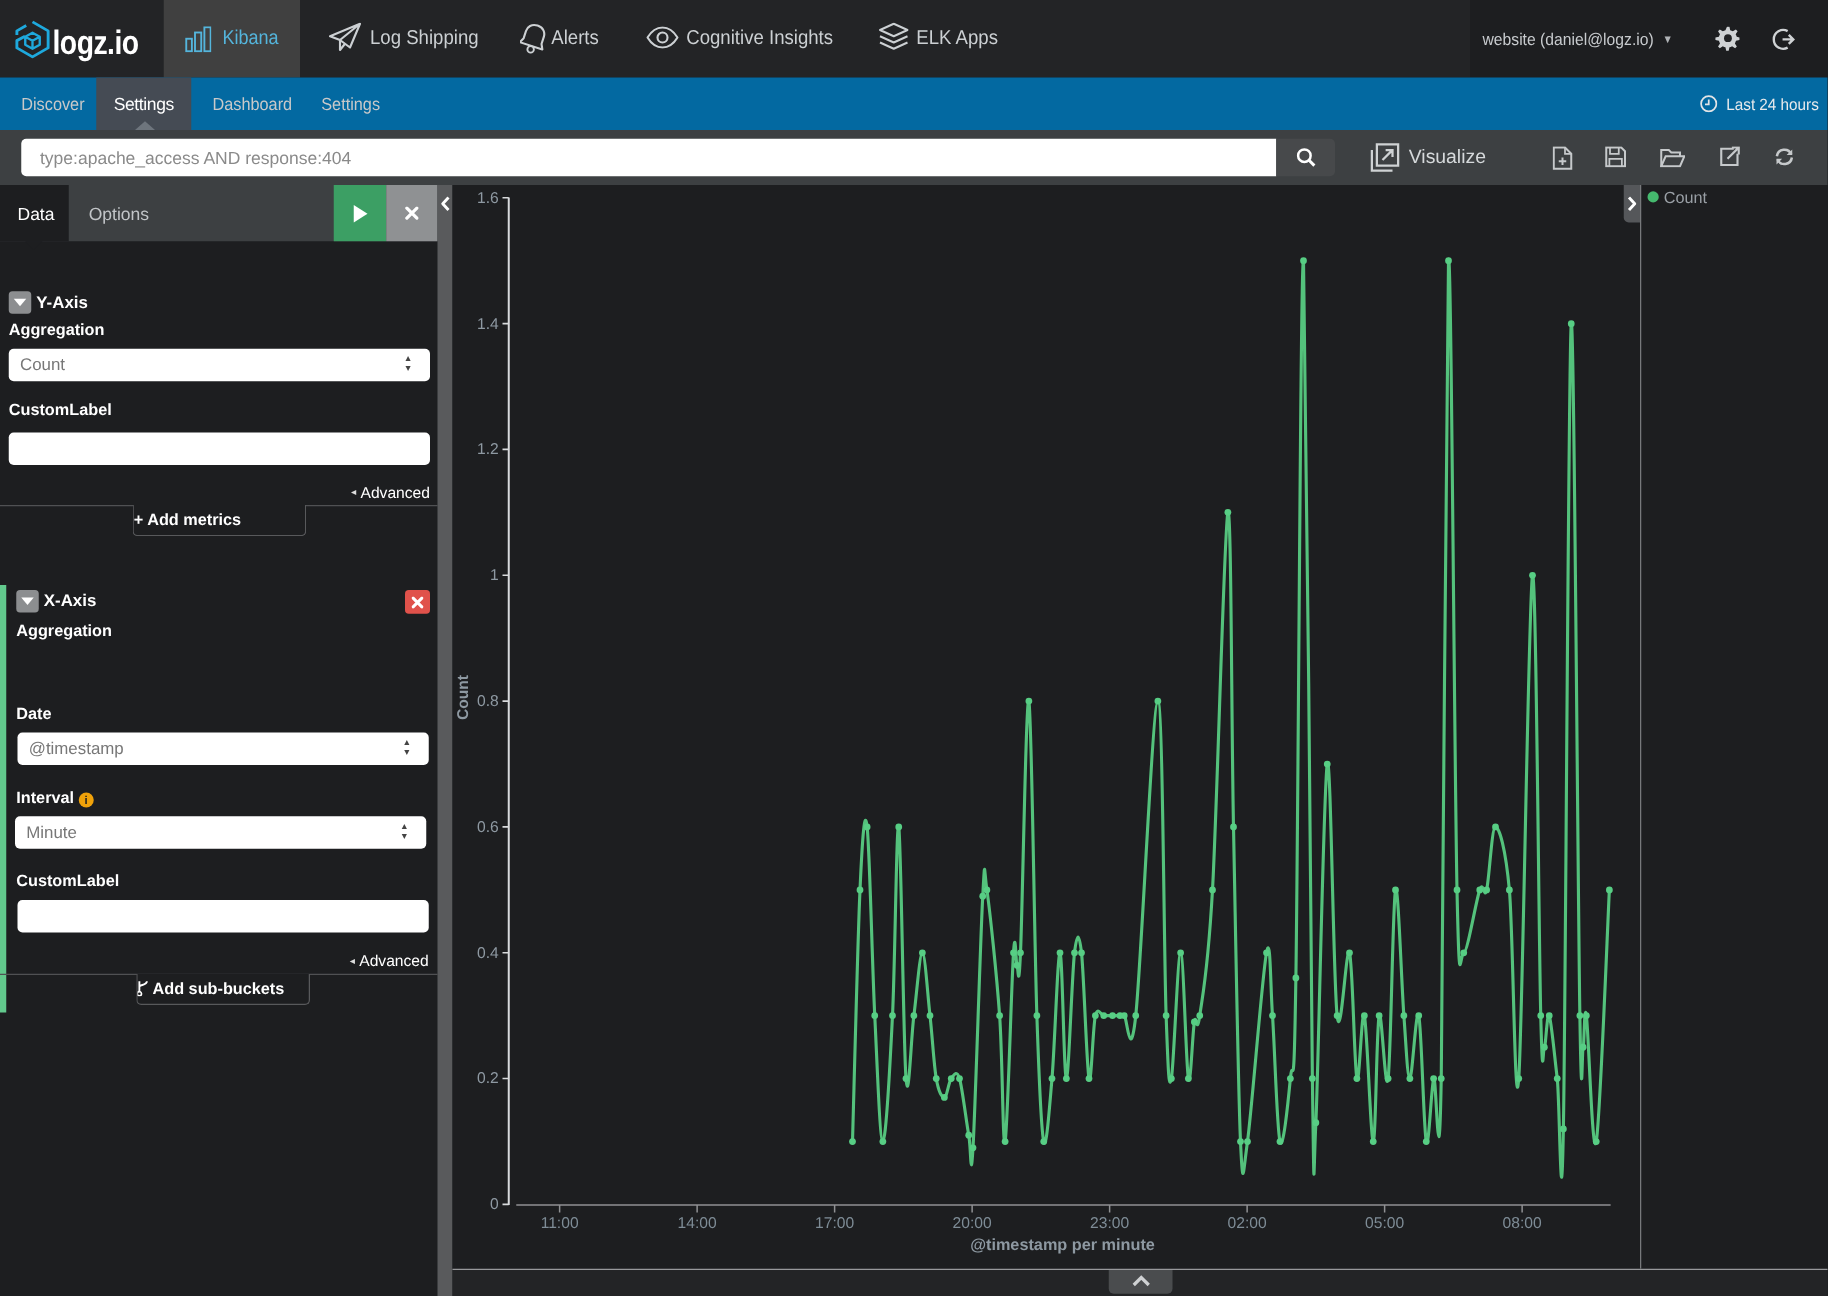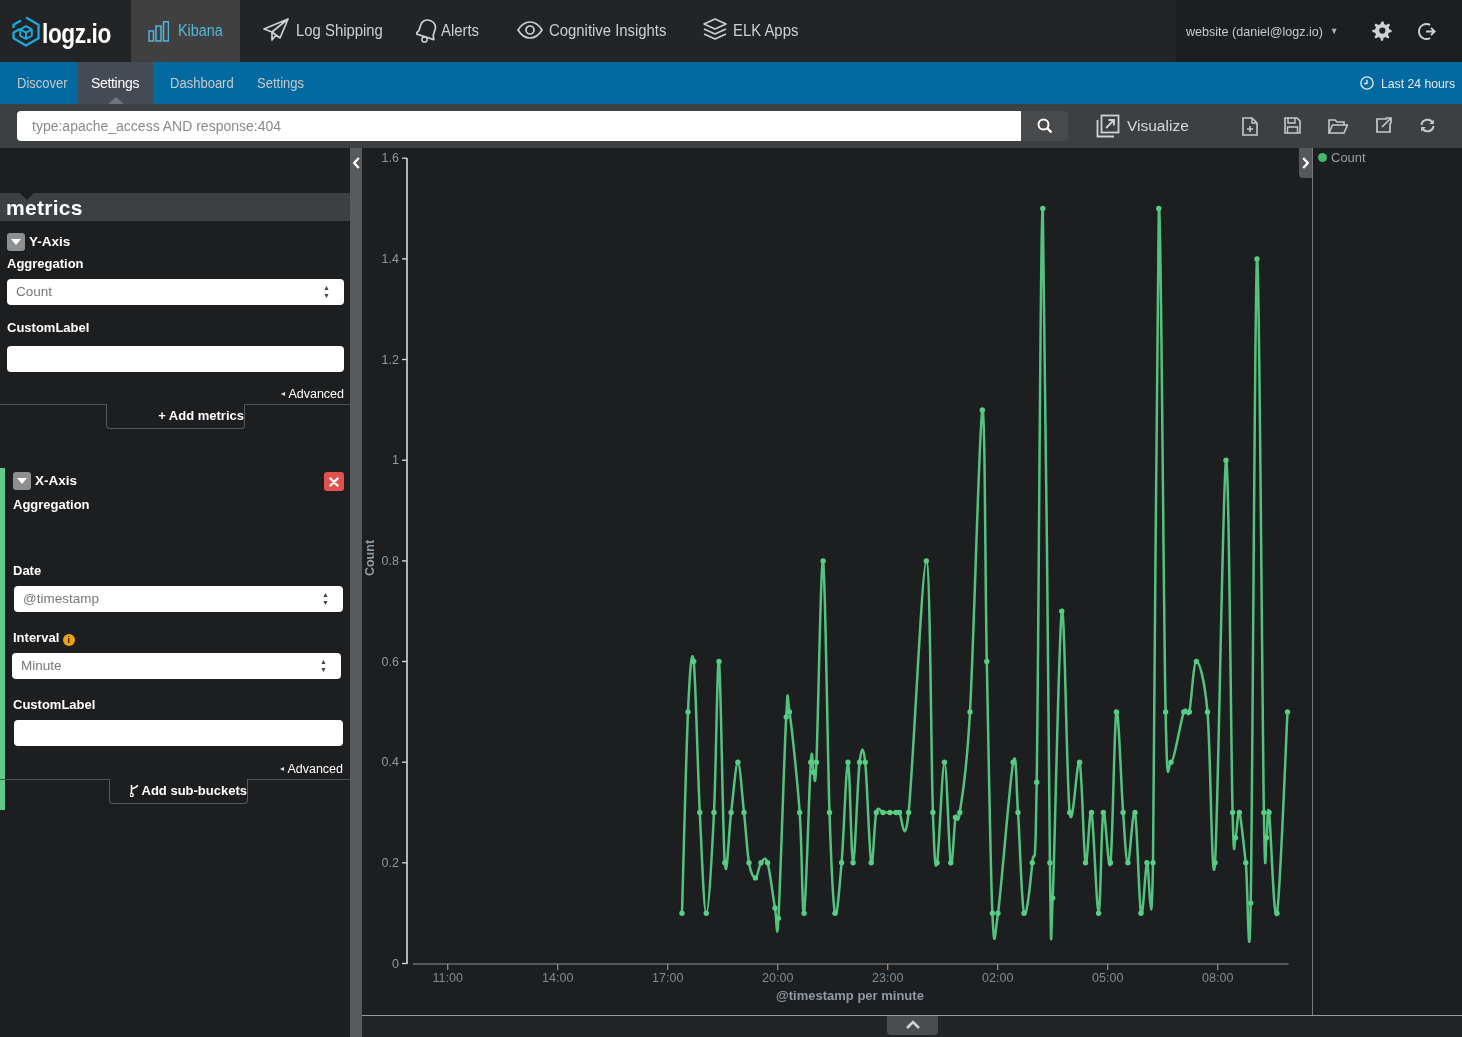--- a/index.html
+++ b/index.html
@@ -30,21 +30,21 @@
 #playbtn{position:absolute;left:267px;top:0;width:42px;height:45px;background:#3c9f64}
 #closebtn{position:absolute;left:309px;top:0;width:41px;height:45px;background:#8f9193}
 .shead{position:absolute;left:0;width:350px;height:28px;background:#3d4042;color:#fff;font-weight:bold;font-size:21px;line-height:29px;padding-left:6px;letter-spacing:0.3px}
 .caretbtn{position:absolute;width:18px;height:18px;background:#8c8e90;border-radius:3px}
 .caretbtn:after{content:"";position:absolute;left:4px;top:6px;border-left:5px solid transparent;border-right:5px solid transparent;border-top:6px solid #fff}
 .blabel{position:absolute;color:#fff;font-weight:bold;font-size:13px}
 .wsel{position:absolute;left:7px;width:337px;height:26px;background:#fff;border-radius:4px;color:#777;font-size:13.5px;line-height:26px;padding-left:9px}
 .spin{position:absolute;right:7px;top:0;height:26px;width:14px;color:#444;font-size:7px;line-height:8px;padding-top:5px;text-align:left}
 .adv{position:absolute;color:#fff;font-size:12.5px}
 .adv:before{content:"◄";font-size:7px;color:#ddd;vertical-align:2px;margin-right:2px}
-.tabbtn{position:absolute;height:25px;border:1px solid #58595b;border-top:none;border-radius:0 0 4px 4px;color:#fff;font-weight:bold;font-size:13px;text-align:right;line-height:24px;background:#1d1e20;z-index:2}
+.tabbtn{position:absolute;height:25px;border:1px solid #58595b;border-top:none;border-radius:0 0 4px 4px;color:#fff;font-weight:bold;font-size:13px;text-align:left;line-height:24px;background:#1d1e20;z-index:2}
 .sepline{position:absolute;left:0;width:350px;height:1px;background:#505153}
 #greenstrip{position:absolute;left:0;top:320px;width:5px;height:342px;background:#62c98d}
 #redbtn{position:absolute;left:324px;top:324px;width:20px;height:19px;background:#e0524b;border-radius:3px;color:#fff;font-weight:bold;font-size:11px;text-align:center;line-height:19px}
 
 #chartwrap{position:absolute;left:362px;top:0;width:950px;height:867px;background:#1d1e20}
 #legend{position:absolute;left:1312px;top:0;width:150px;height:867px;background:#1d1e20;border-left:1px solid #77797b}
 #legbtn{position:absolute;left:1299px;top:0;width:13px;height:30px;background:#55575a;border-radius:0 0 0 4px;color:#fff;text-align:center;font-size:14px;font-weight:bold;line-height:29px}
 #bottombar{position:absolute;left:362px;top:867px;width:1100px;height:22px;background:#232426;border-top:1px solid #98999b}
 #upbtn{position:absolute;left:525px;top:0px;width:51px;height:19px;background:#4a4c4e;border-radius:0 0 4px 4px;text-align:center}
 </style></head>
@@ -135,22 +135,35 @@
     <path d="M12 2 L2 2 L2 15 L15 15 L15 6" fill="none" stroke="#c6c9cb" stroke-width="1.7"></path>
     <path d="M7 10 L15.5 1.5 M10.5 1 L16 1 L16 6.5" fill="none" stroke="#c6c9cb" stroke-width="1.7"></path>
   </svg>
   <svg class="abs" style="left:1419px;top:13px" width="17" height="17" viewBox="0 0 17 17">
     <path d="M3 10.5 A6 6 0 0 0 14.5 9 M14 6.5 A6 6 0 0 0 2.5 8" fill="none" stroke="#c6c9cb" stroke-width="2"></path>
     <path d="M14.8 2.5 L14.8 7 L10.3 7 Z M2.2 14.5 L2.2 10 L6.7 10 Z" fill="#c6c9cb"></path>
   </svg>
 </div>
 <div id="main">
   <div id="sidebar">
+    <div id="tabrow">
+      <div id="datatab">
+          <span style="margin-left:14px">Data</span>
+        </div>
+      <div class="abs" style="left:71px;top:0;height:45px;display:flex;align-items:center;color:#c2c5c8;font-size:14px">Options</div>
+      <div id="playbtn">
+          <div class="abs" style="left:16px;top:16px;width:0;height:0;border-top:7px solid transparent;border-bottom:7px solid transparent;border-left:11px solid #fff"></div>
+        </div>
+      <div id="closebtn">
+          <svg style="position:absolute;left:15px;top:17px" width="11" height="11" viewBox="0 0 11 11">
+            <path d="M1.5 1.5 L9.5 9.5 M9.5 1.5 L1.5 9.5" stroke="#fff" stroke-width="2.6" stroke-linecap="round"></path>
+          </svg>
+        </div>
+    </div>
     <div id="datanotch"></div>
-    <div class="shead" style="top:45px">metrics</div>
     <div class="caretbtn" style="left:7px;top:85px"></div>
     <div class="blabel" style="left:29px;top:86px;font-size:13.5px">Y-Axis</div>
     <div class="blabel" style="left:7px;top:108px">Aggregation</div>
     <div class="wsel" style="top:131px">Count<div class="spin">▲<br>▼</div></div>
     <div class="blabel" style="left:7px;top:172px">CustomLabel</div>
     <div class="wsel" style="top:198px"></div>
     <div class="adv" style="right:6px;top:239px">Advanced</div>
     <div class="sepline" style="top:256px"></div>
     <div class="tabbtn" style="left:106px;top:256px;width:139px">+ Add metrics</div>
     <div id="greenstrip"></div>

